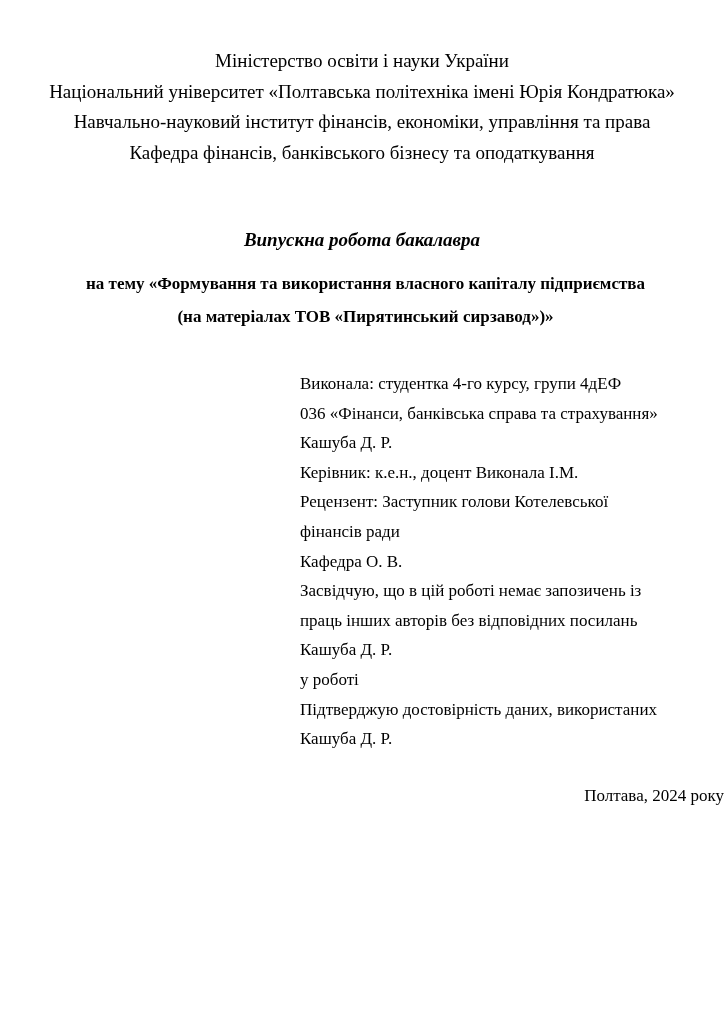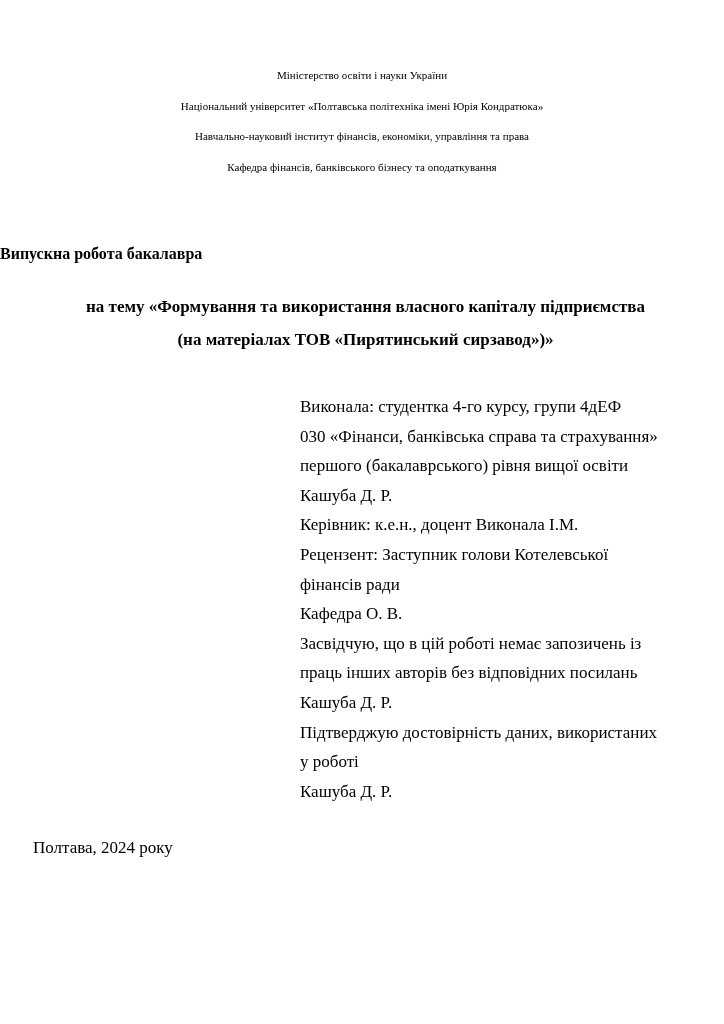--- a/index.html
+++ b/index.html
@@ -10,52 +10,53 @@
   .page {
     position: relative;
     width: 724px;
     height: 1024px;
     background: #ffffff;
     color: #000000;
     font-family: "Liberation Serif", "DejaVu Serif", serif;
     overflow: hidden;
   }
   .header-block {
-    padding-top: 60px;
+    padding-top: 46px;
     text-align: center;
-    font-size: 11px;
+    font-size: 19px;
     line-height: 30.5px;
   }
   .title-block {
     margin-top: 57px;
-    text-align: left;
+    text-align: center;
     font-weight: bold;
-    font-size: 16px;
+    font-size: 19px;
     line-height: 30px;
+    font-style: italic;
   }
   .topic-block {
-    margin-top: 21px;
+    margin-top: 12px;
     text-align: center;
     font-weight: bold;
     font-size: 17px;
     line-height: 33px;
     padding-left: 7px;
   }
   .details-block {
     margin-top: 36px;
     margin-left: 300px;
     margin-right: 40px;
     font-size: 17px;
     line-height: 29.6px;
     text-align: left;
   }
   .footer-block {
     margin-top: 31px;
-    text-align: left;
-    padding-left: 33px;
+    text-align: right;
+    padding-left: 44px;
     font-size: 17px;
     line-height: 22px;
   }
 </style>
 </head>
 <body>
 
 <div class="page">
 
   <div class="header-block">
@@ -67,30 +68,29 @@
 
   <div class="title-block">Випускна робота бакалавра</div>
 
   <div class="topic-block">
     <div>на тему «Формування та використання власного капіталу підприємства</div>
     <div>(на матеріалах ТОВ «Пирятинський сирзавод»)»</div>
   </div>
 
   <div class="details-block">
     <div>Виконала: студентка 4-го курсу, групи 4дЕФ</div>
-    <div>030 «Фінанси, банківська справа та страхування»</div>
-    <div>першого (бакалаврського) рівня вищої освіти</div>
+    <div>036 «Фінанси, банківська справа та страхування»</div>
     <div>Кашуба Д. Р.</div>
     <div>Керівник: к.е.н., доцент Виконала І.М.</div>
     <div>Рецензент: Заступник голови Котелевської</div>
     <div>фінансів ради</div>
     <div>Кафедра О. В.</div>
     <div>Засвідчую, що в цій роботі немає запозичень із</div>
     <div>праць інших авторів без відповідних посилань</div>
     <div>Кашуба Д. Р.</div>
+    <div>у роботі</div>
     <div>Підтверджую достовірність даних, використаних</div>
-    <div>у роботі</div>
     <div>Кашуба Д. Р.</div>
   </div>
 
   <div class="footer-block">Полтава, 2024 року</div>
 
 </div>
 
 </body></html>

